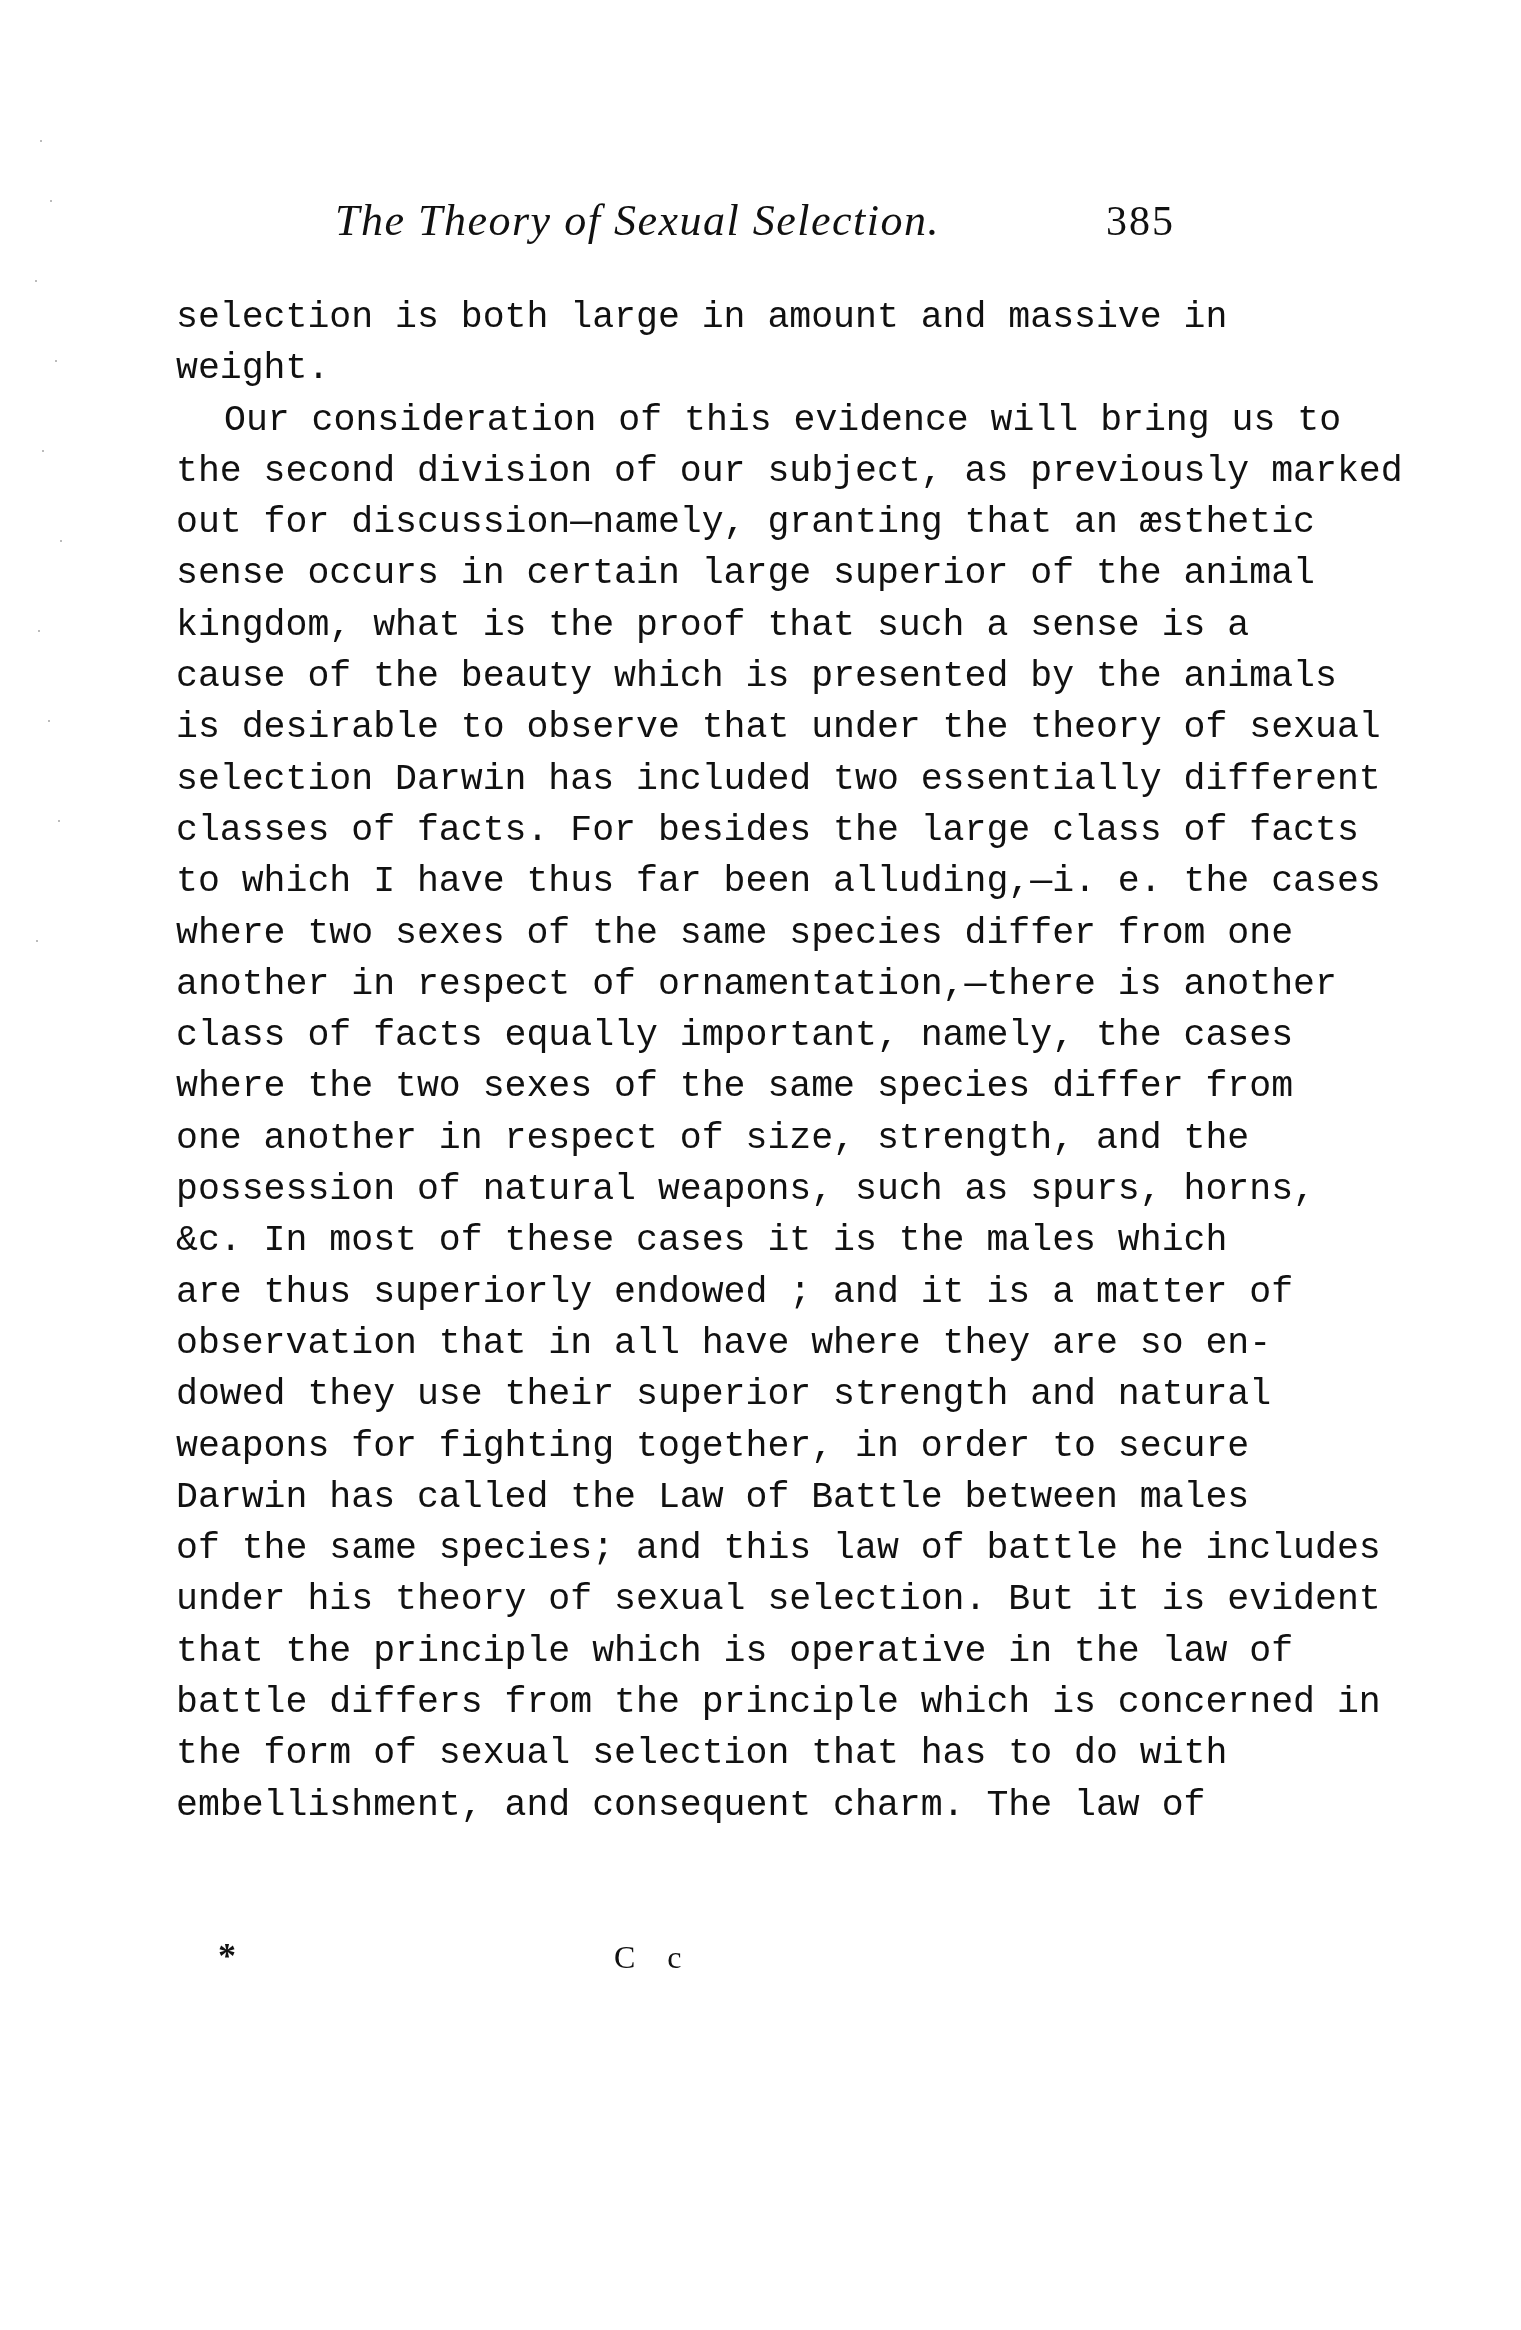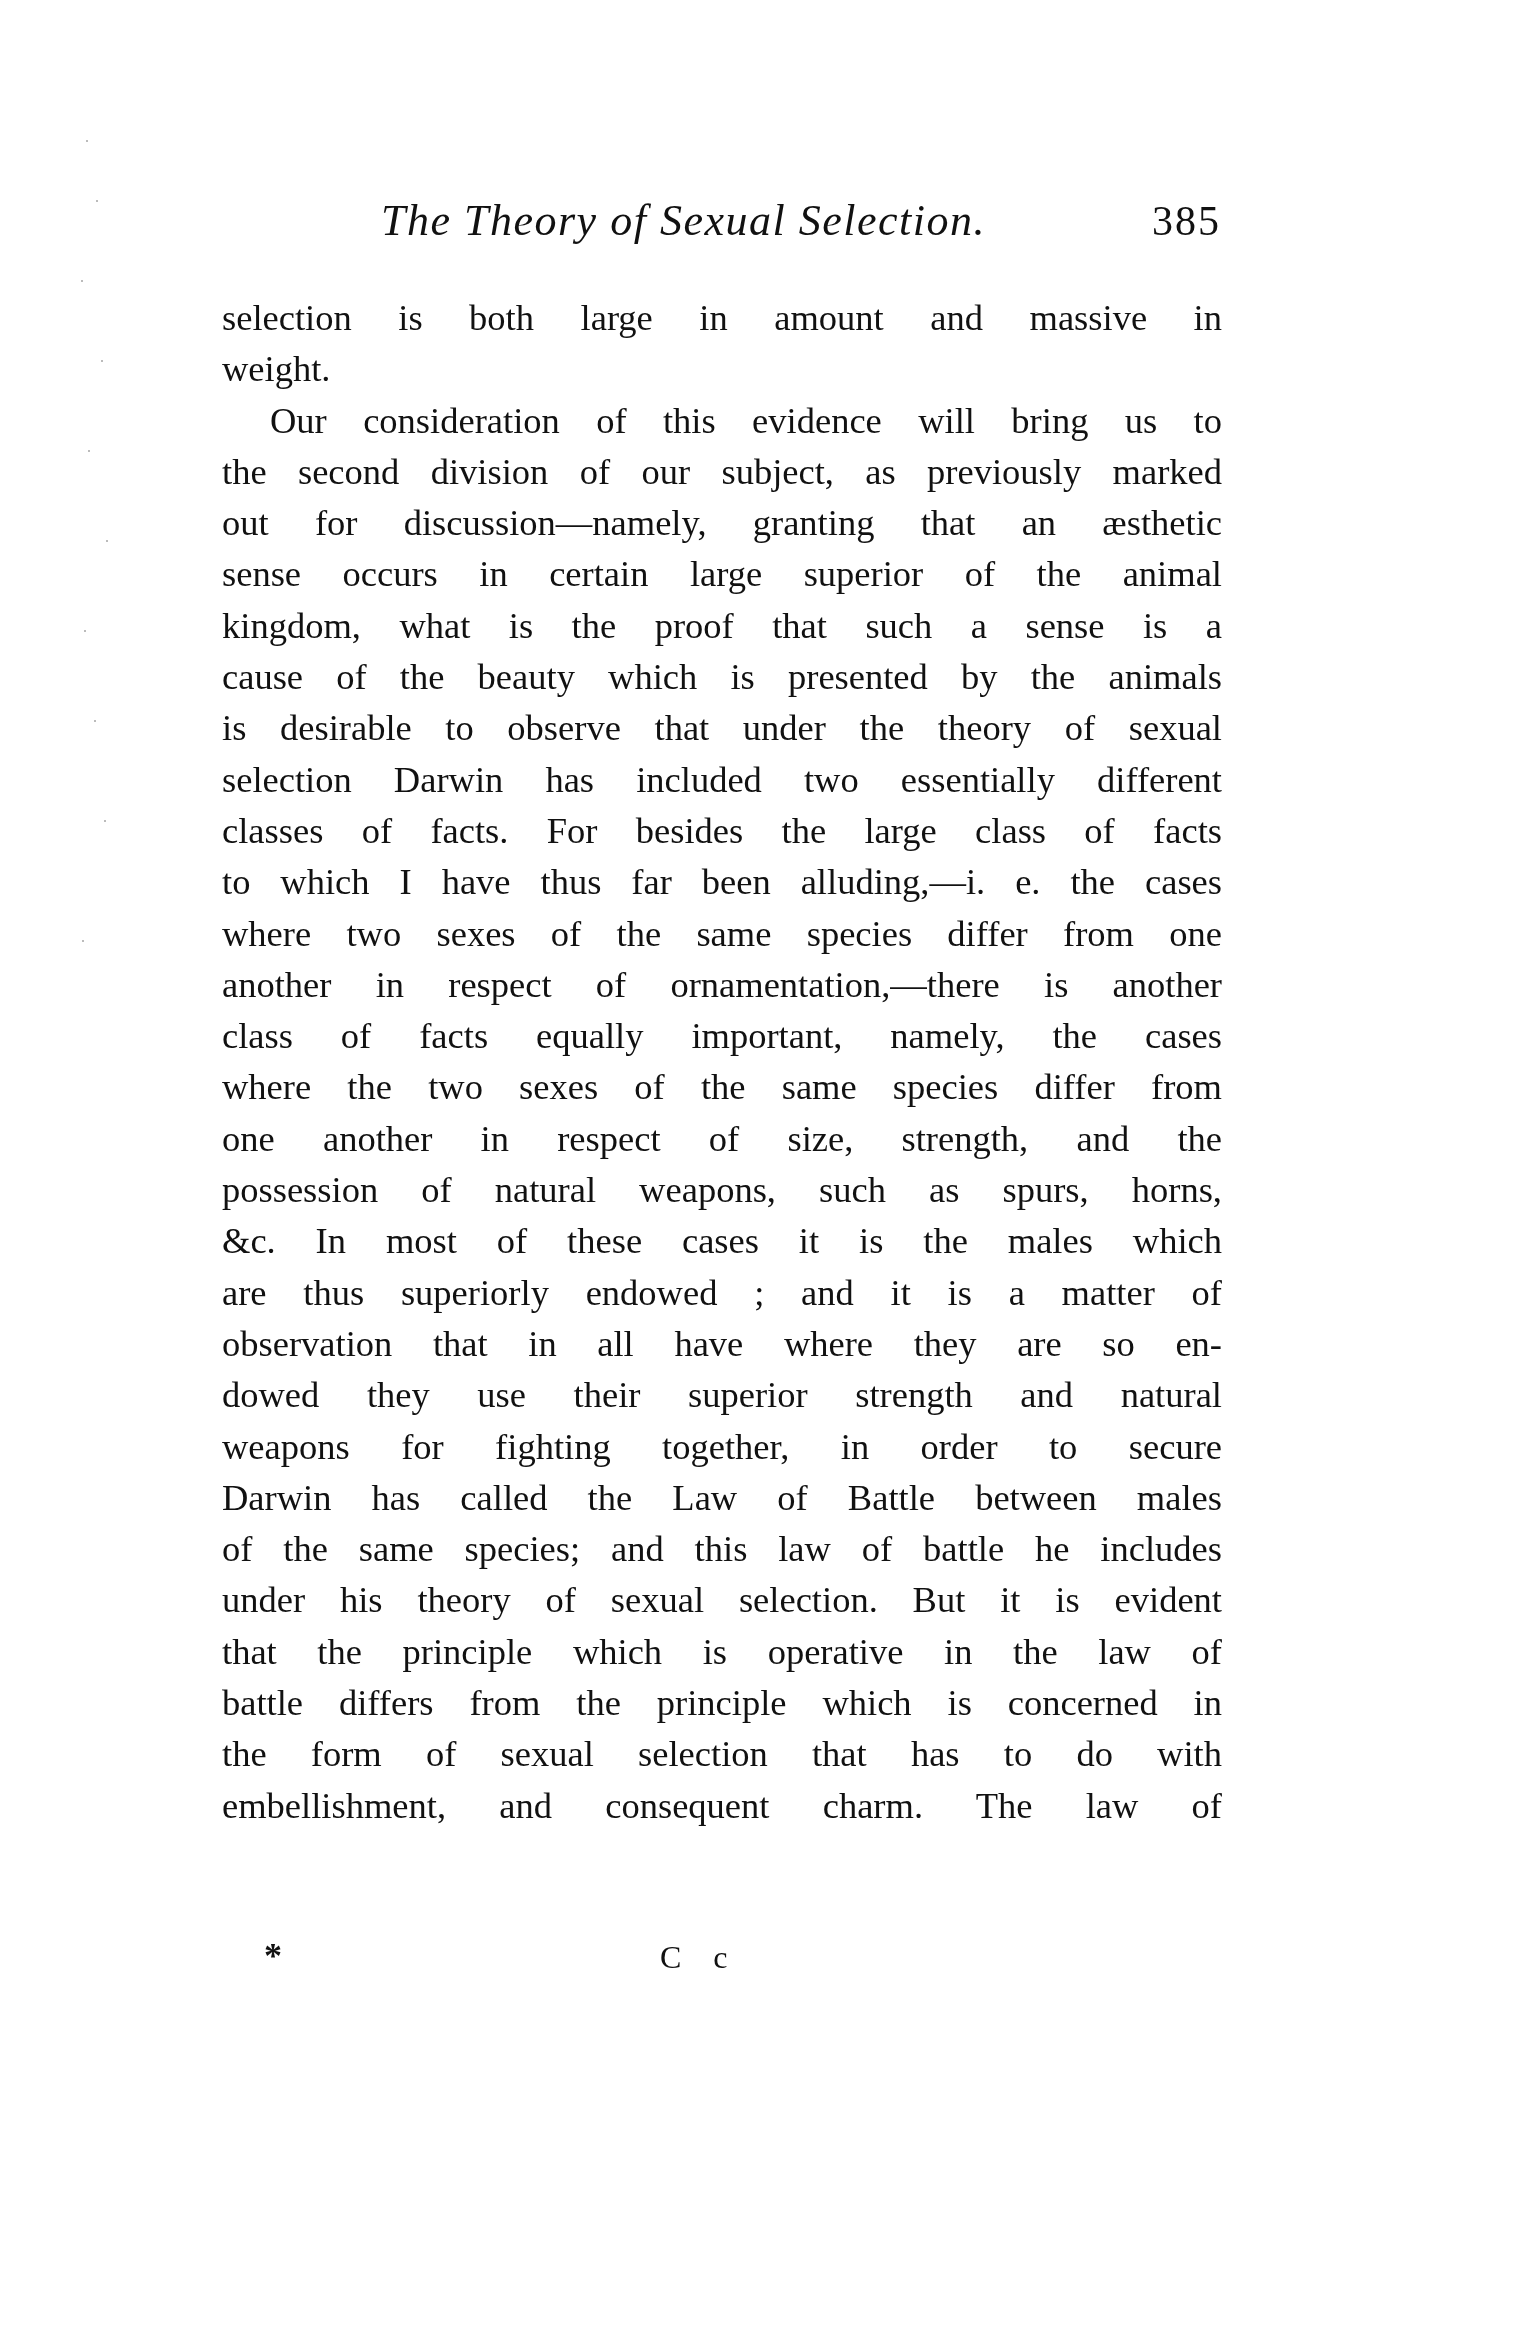--- a/index.html
+++ b/index.html
@@ -1,23 +1,23 @@
 <!DOCTYPE html>
 <html><head>
 <meta charset="utf-8">
 <style>
   html, body { margin: 0; padding: 0; background: #ffffff; }
   body { width: 1521px; height: 2330px; position: relative; overflow: hidden; color: #111; }
-  .page { position: absolute; left: 0; top: 0; width: 1222px; height: 2330px; margin-left: 46px; }
+  .page { position: absolute; left: 0; top: 0; width: 1222px; height: 2330px; }
   .running-head { position: absolute; left: 175px; top: 195px; width: 1000px; height: 60px;
     font-family: "Liberation Serif", serif; }
   .rh-title { position: absolute; left: 160px; top: 0; font-style: italic; font-size: 44px; letter-spacing: 1.5px; }
   .rh-page { position: absolute; right: 0; top: 2px; font-size: 42px; letter-spacing: 2px; }
   .body-text { position: absolute; left: 176px; top: 292px; width: 1000px;
-    font-family: Liberation Serif, serif; font-size: 36.5px; line-height: 51.3px; }
+    font-family: Liberation Mono, monospace; font-size: 36.5px; line-height: 51.3px; }
   .line { display: block; white-space: nowrap; text-align: justify; text-align-last: justify; height: 51.3px; }
   .line.last { text-align-last: left; }
   .line.indent { padding-left: 48px; }
   .footer { position: absolute; left: 176px; top: 1935px; width: 1000px; height: 50px;
     font-family: "Liberation Serif", serif; }
   .footer-mark { position: absolute; left: 42px; top: 0; font-size: 36px; font-weight: bold; }
   .footer-sig { position: absolute; left: 438px; top: 4px; font-size: 32px; font-weight: normal; letter-spacing: 12px; }
   .margin-specks { position: absolute; left: 30px; top: 120px; width: 40px; height: 900px; }
   .speck { position: absolute; width: 2px; height: 2px; background: #bbb; }
 </style>

